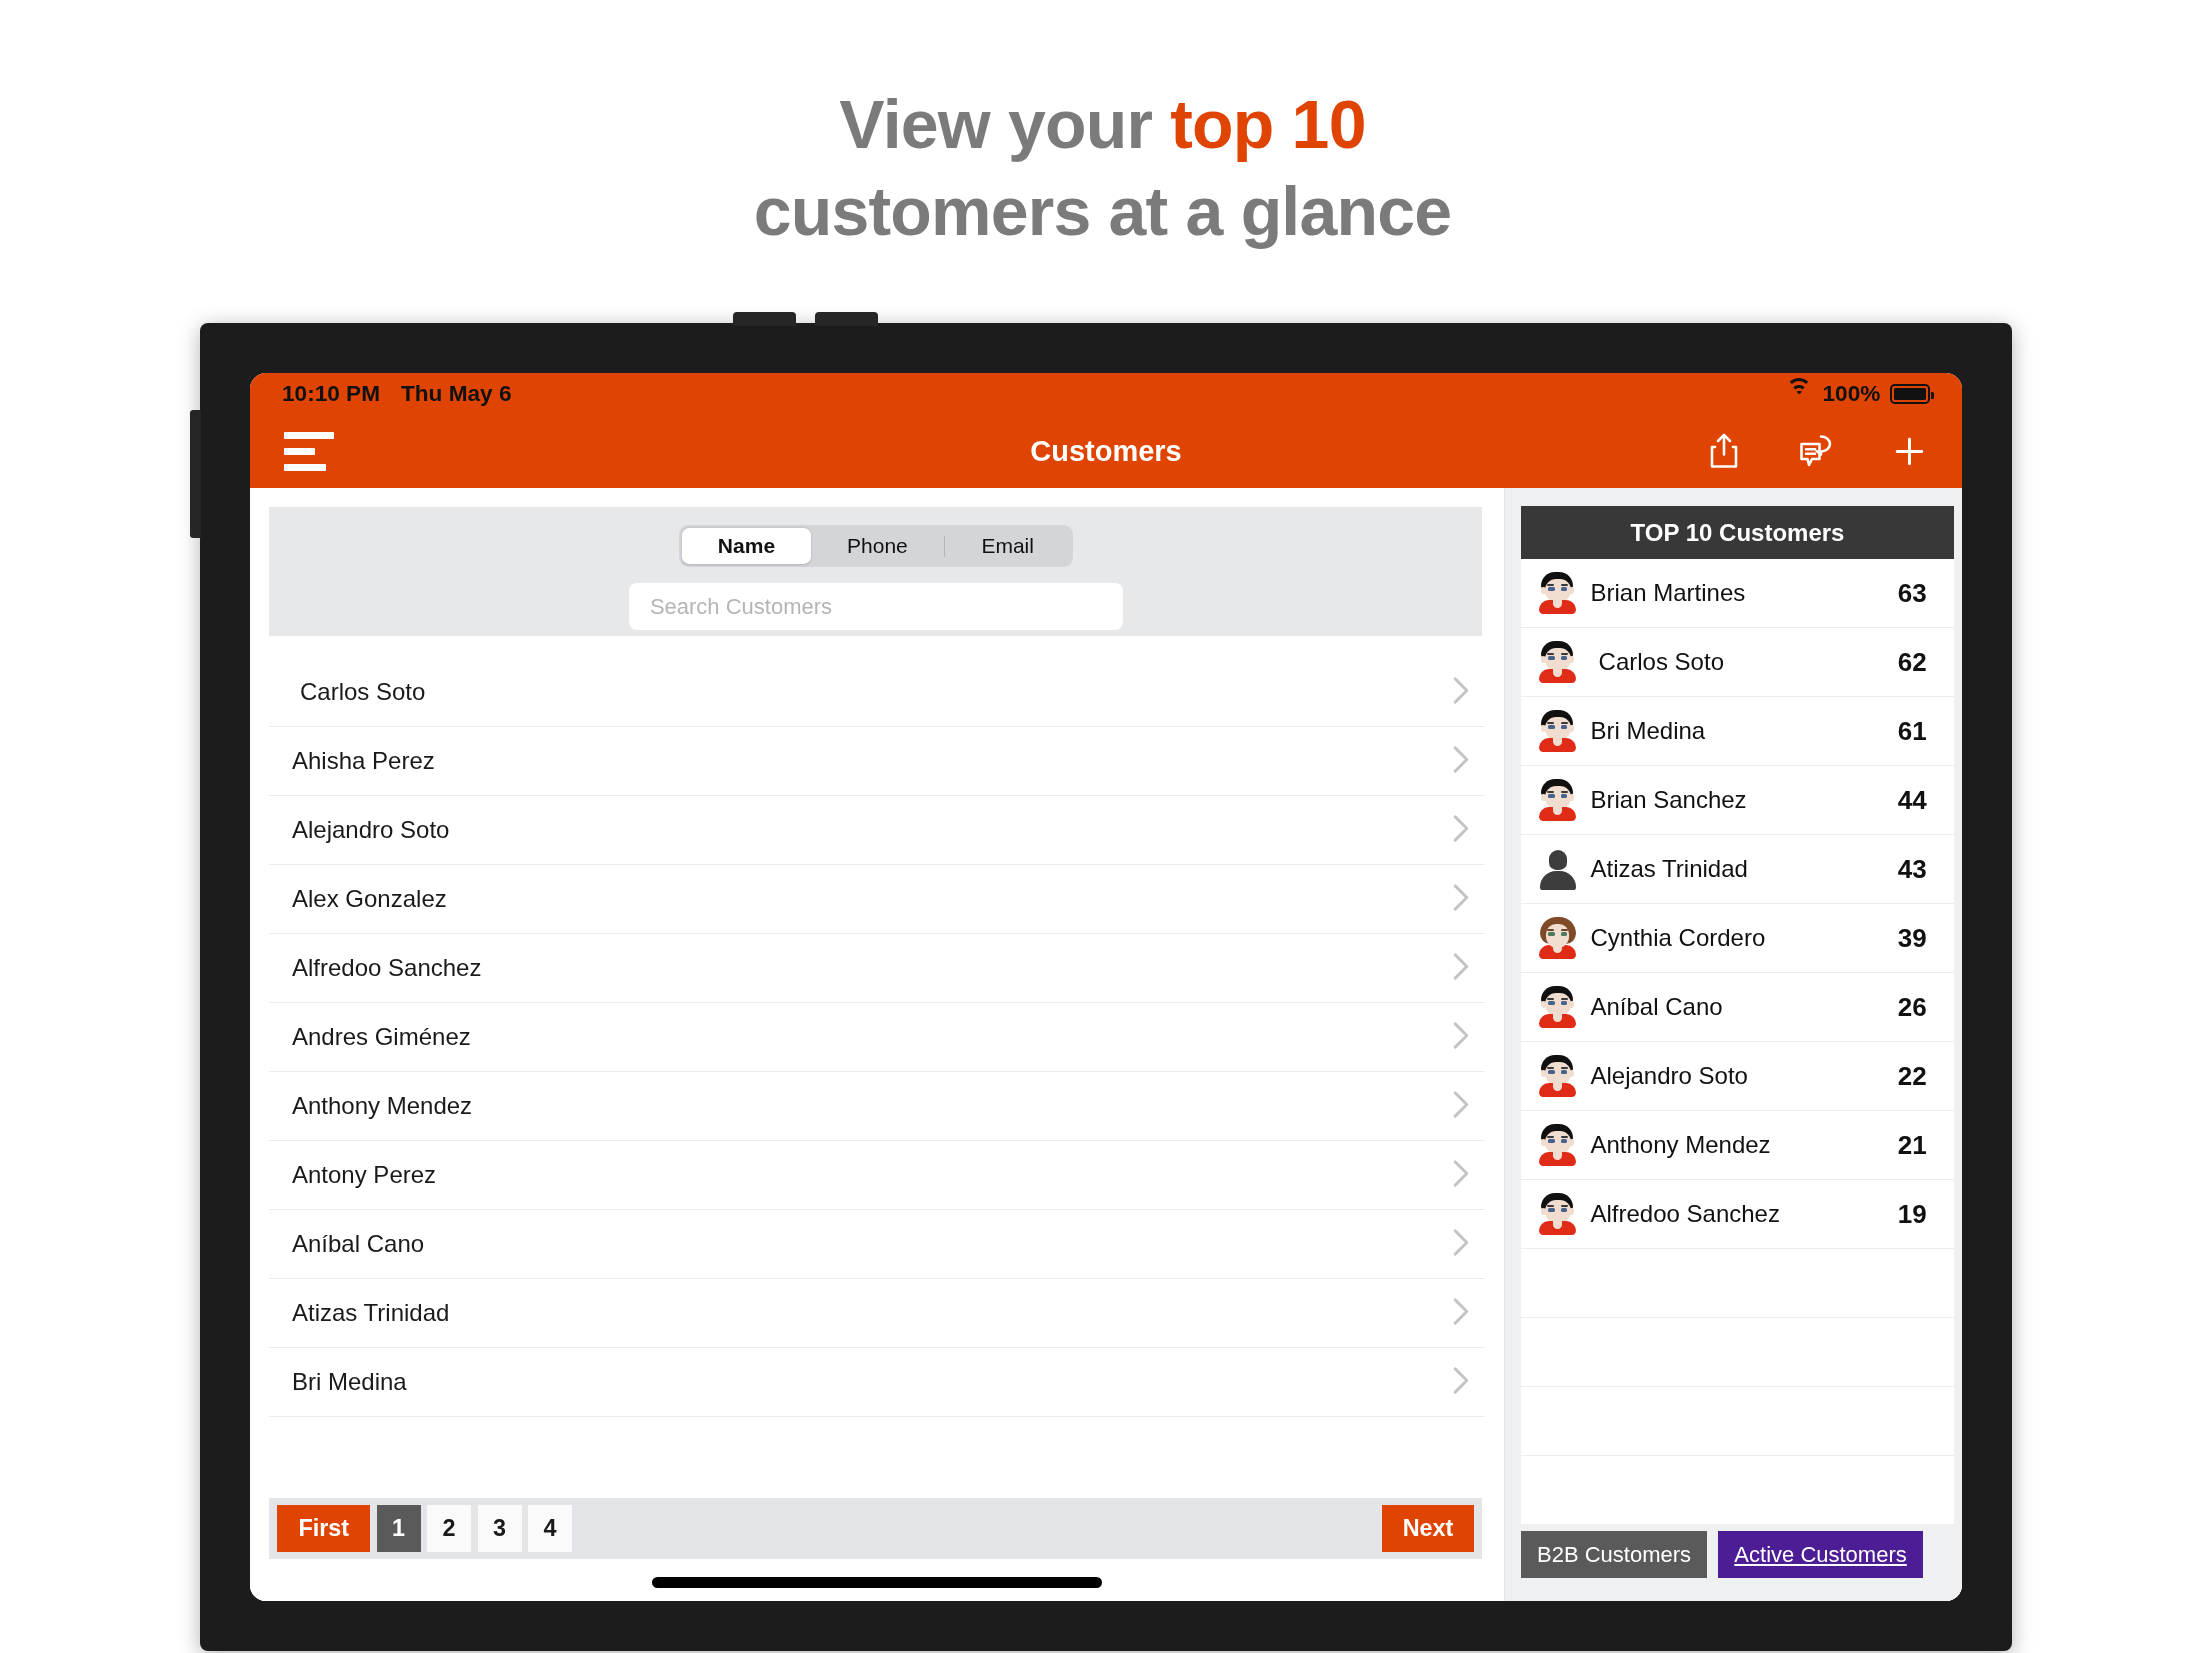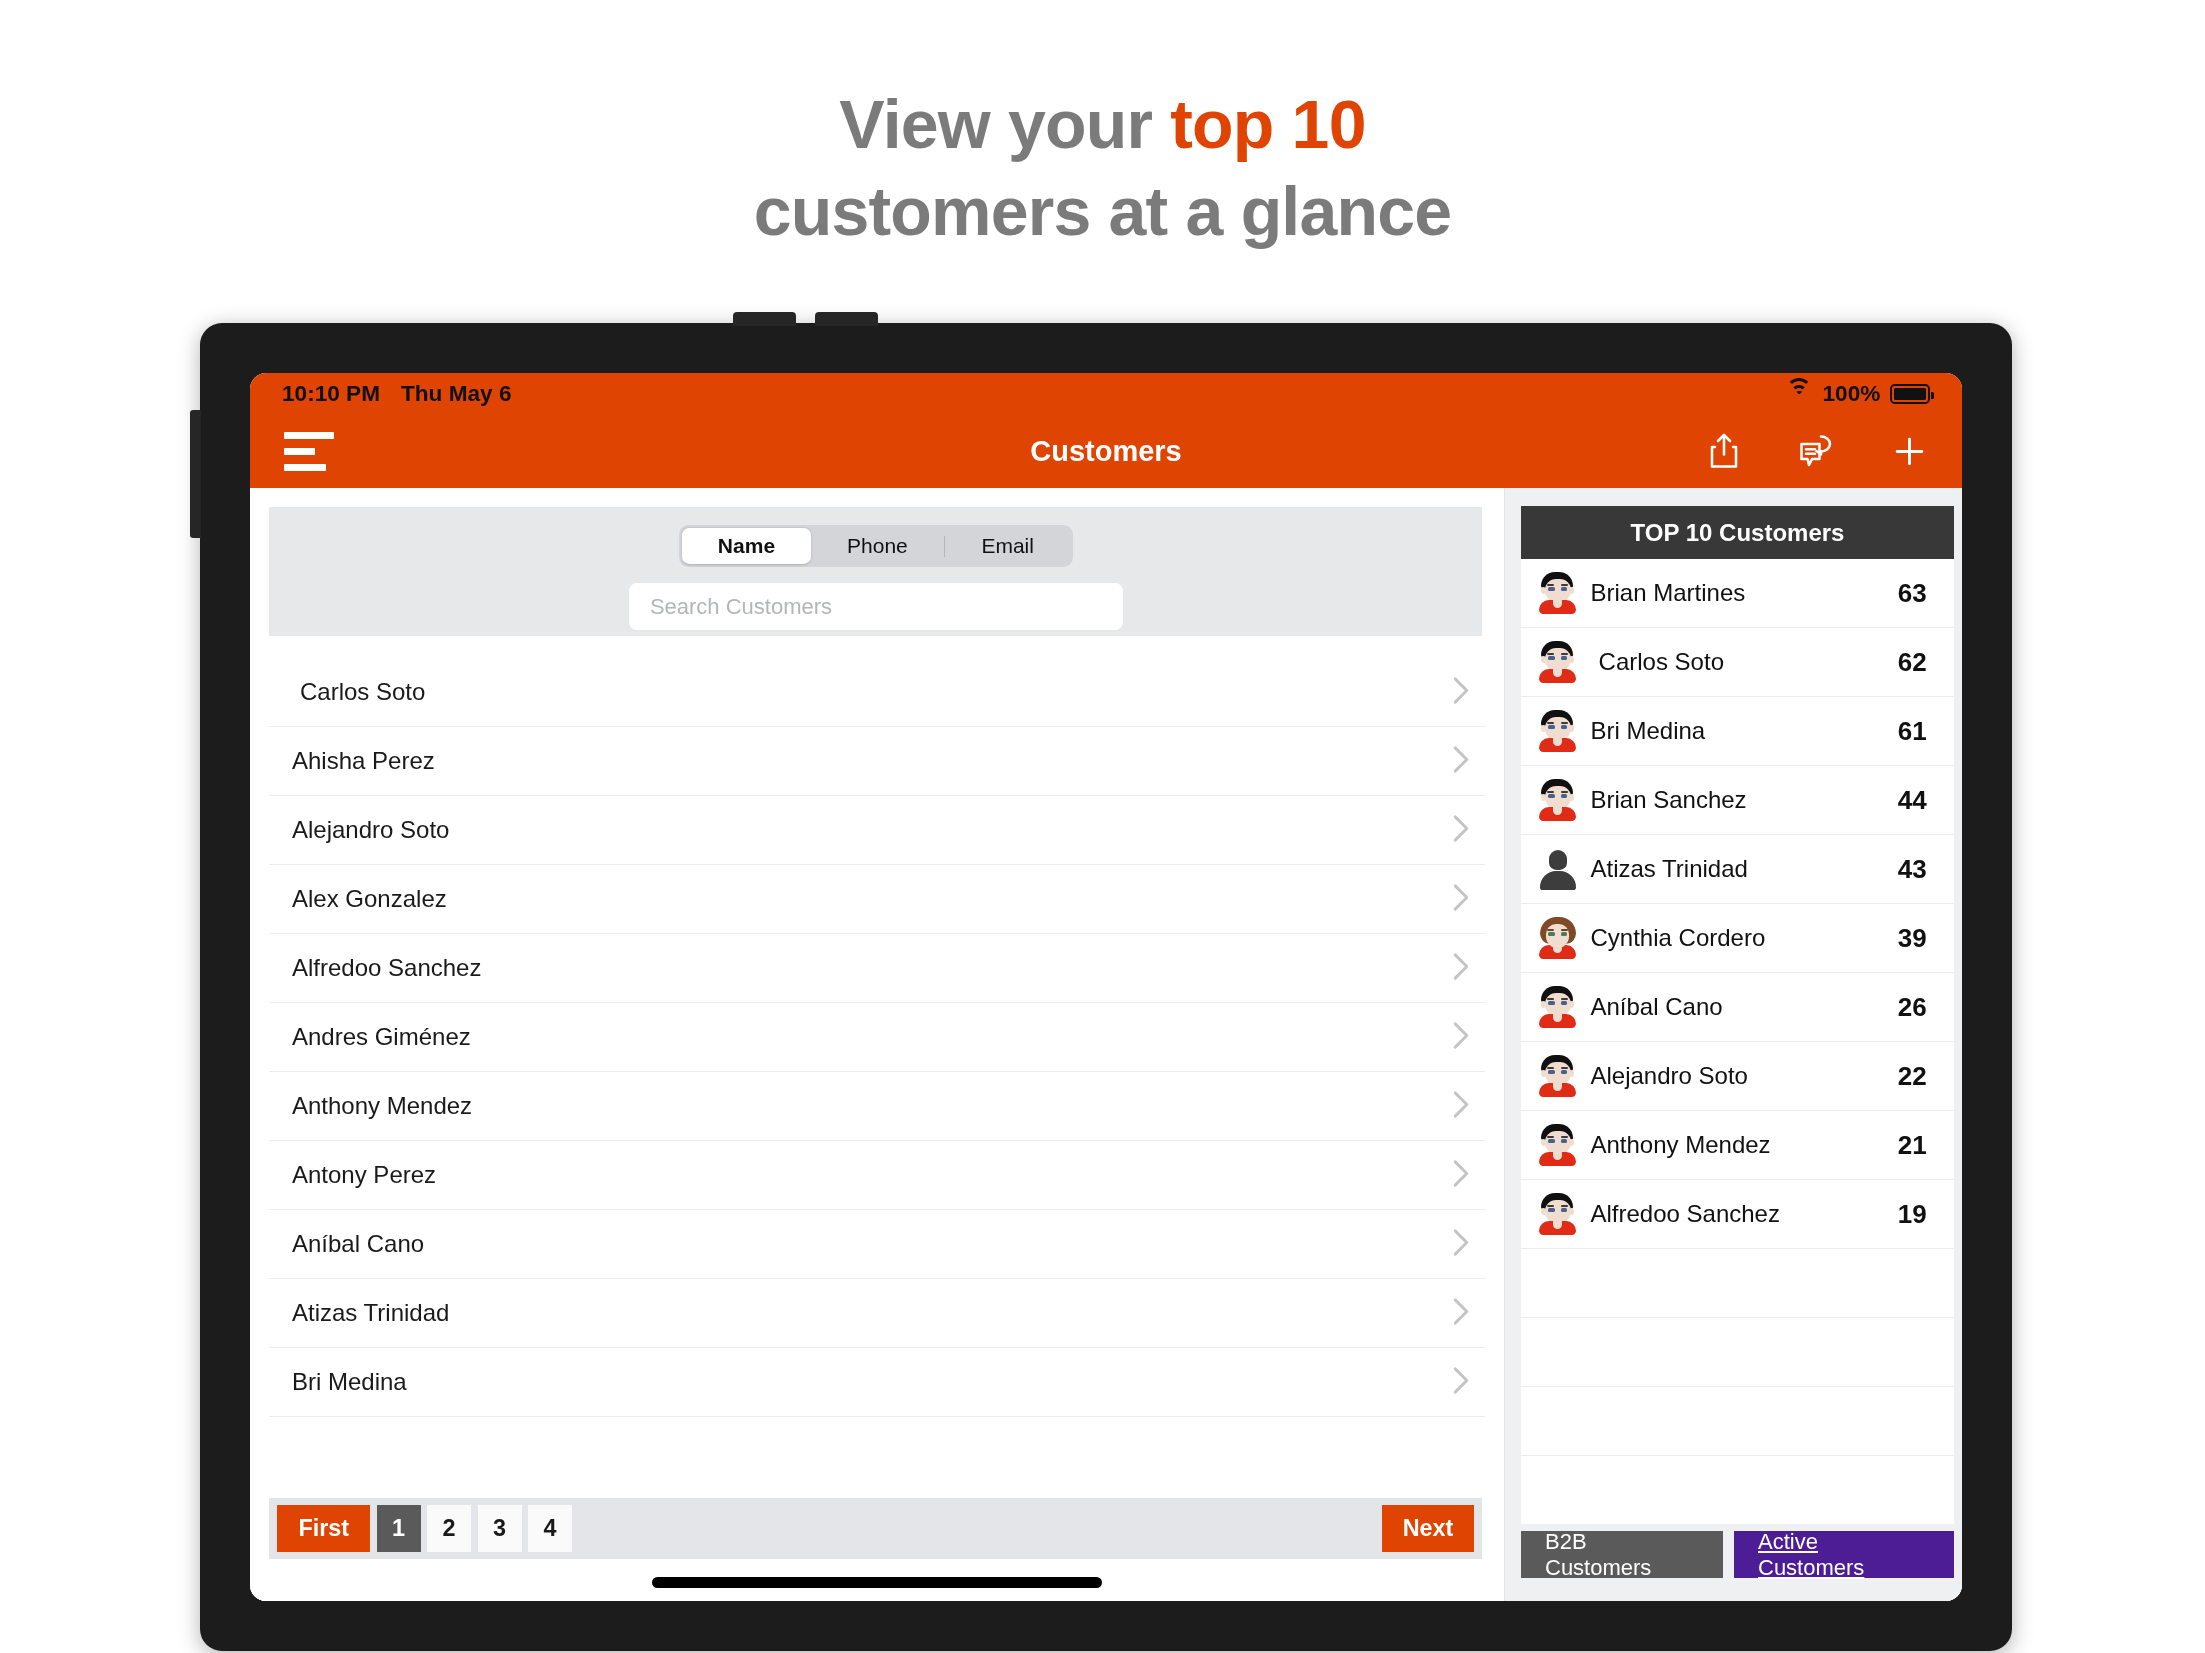--- a/index.html
+++ b/index.html
@@ -22,21 +22,21 @@
     letter-spacing: -0.8px;
   }
   .headline .accent { color: #e04403; }
 
   
   .ipad-frame {
     position: absolute;
     left: 200px; top: 323px;
     width: 1812px; height: 1328px;
     background: #1c1c1c;
-    border-radius: 22px;
+    border-radius: 8px;
     box-shadow: 0 4.8px 21px rgba(0,0,0,0.30);
   }
   .ipad-topbtn {
     position: absolute; top: -11.3px;
     width: 63px; height: 14.5px;
     background: #262626; border-radius: 4px 4px 0 0;
   }
   .ipad-topbtn.b1 { left: 533px; }
   .ipad-topbtn.b2 { left: 615px; }
   .ipad-sidebtn {
@@ -241,21 +241,21 @@
     content: ''; position: absolute; left: 9.7px; top: 2.4px;
     width: 18px; height: 19.4px; background: #3d3d3d; border-radius: 9px 9px 7.3px 7.3px;
   }
 
   
   .right-footer {
     position: absolute; bottom: 22.6px; left: 16px; right: 8px;
     display: flex; gap: 11.3px;
   }
   .rbtn {
-    height: 47px; padding: 0 24px;
+    height: 47px; padding: 0 16px;
     display: flex; align-items: center; justify-content: center;
     font-size: 22px; color: #fff; cursor: pointer;
   }
   .rbtn.dark  { background: #5a5a5a; }
   .rbtn.green { background: #4c1d95; text-decoration: underline; }
 </style>
 </head>
 <body>
 
 <div class="headline">

